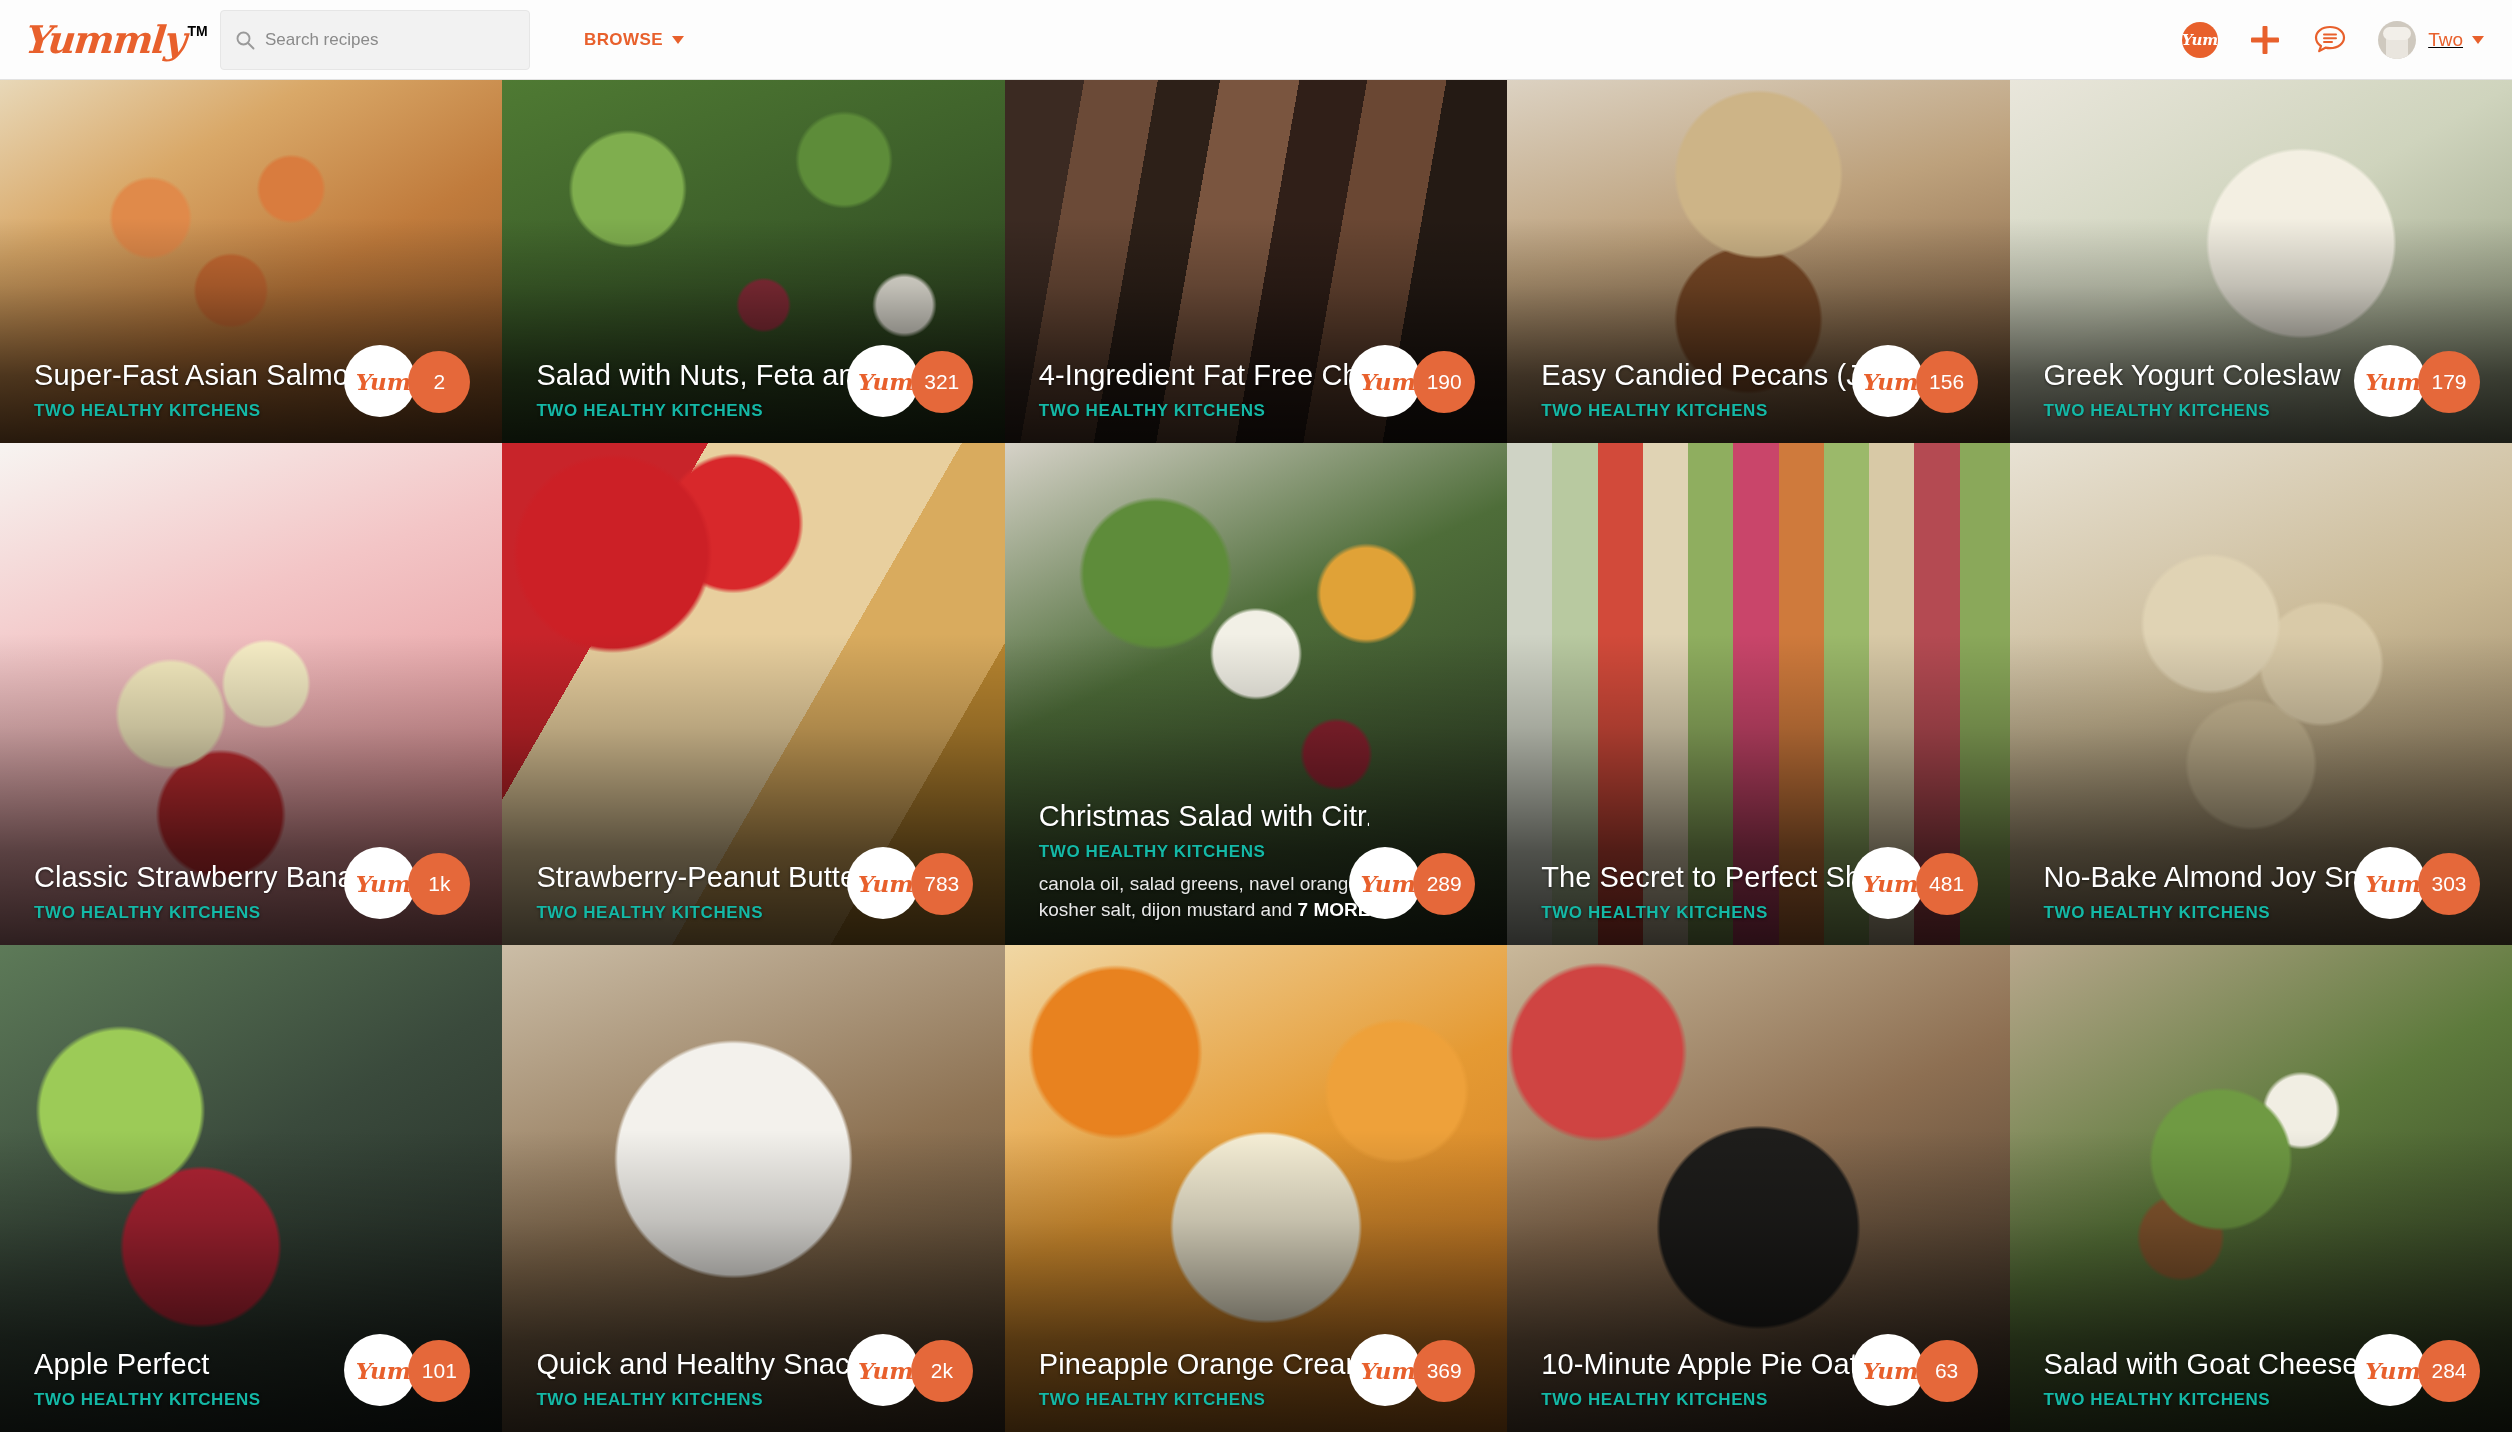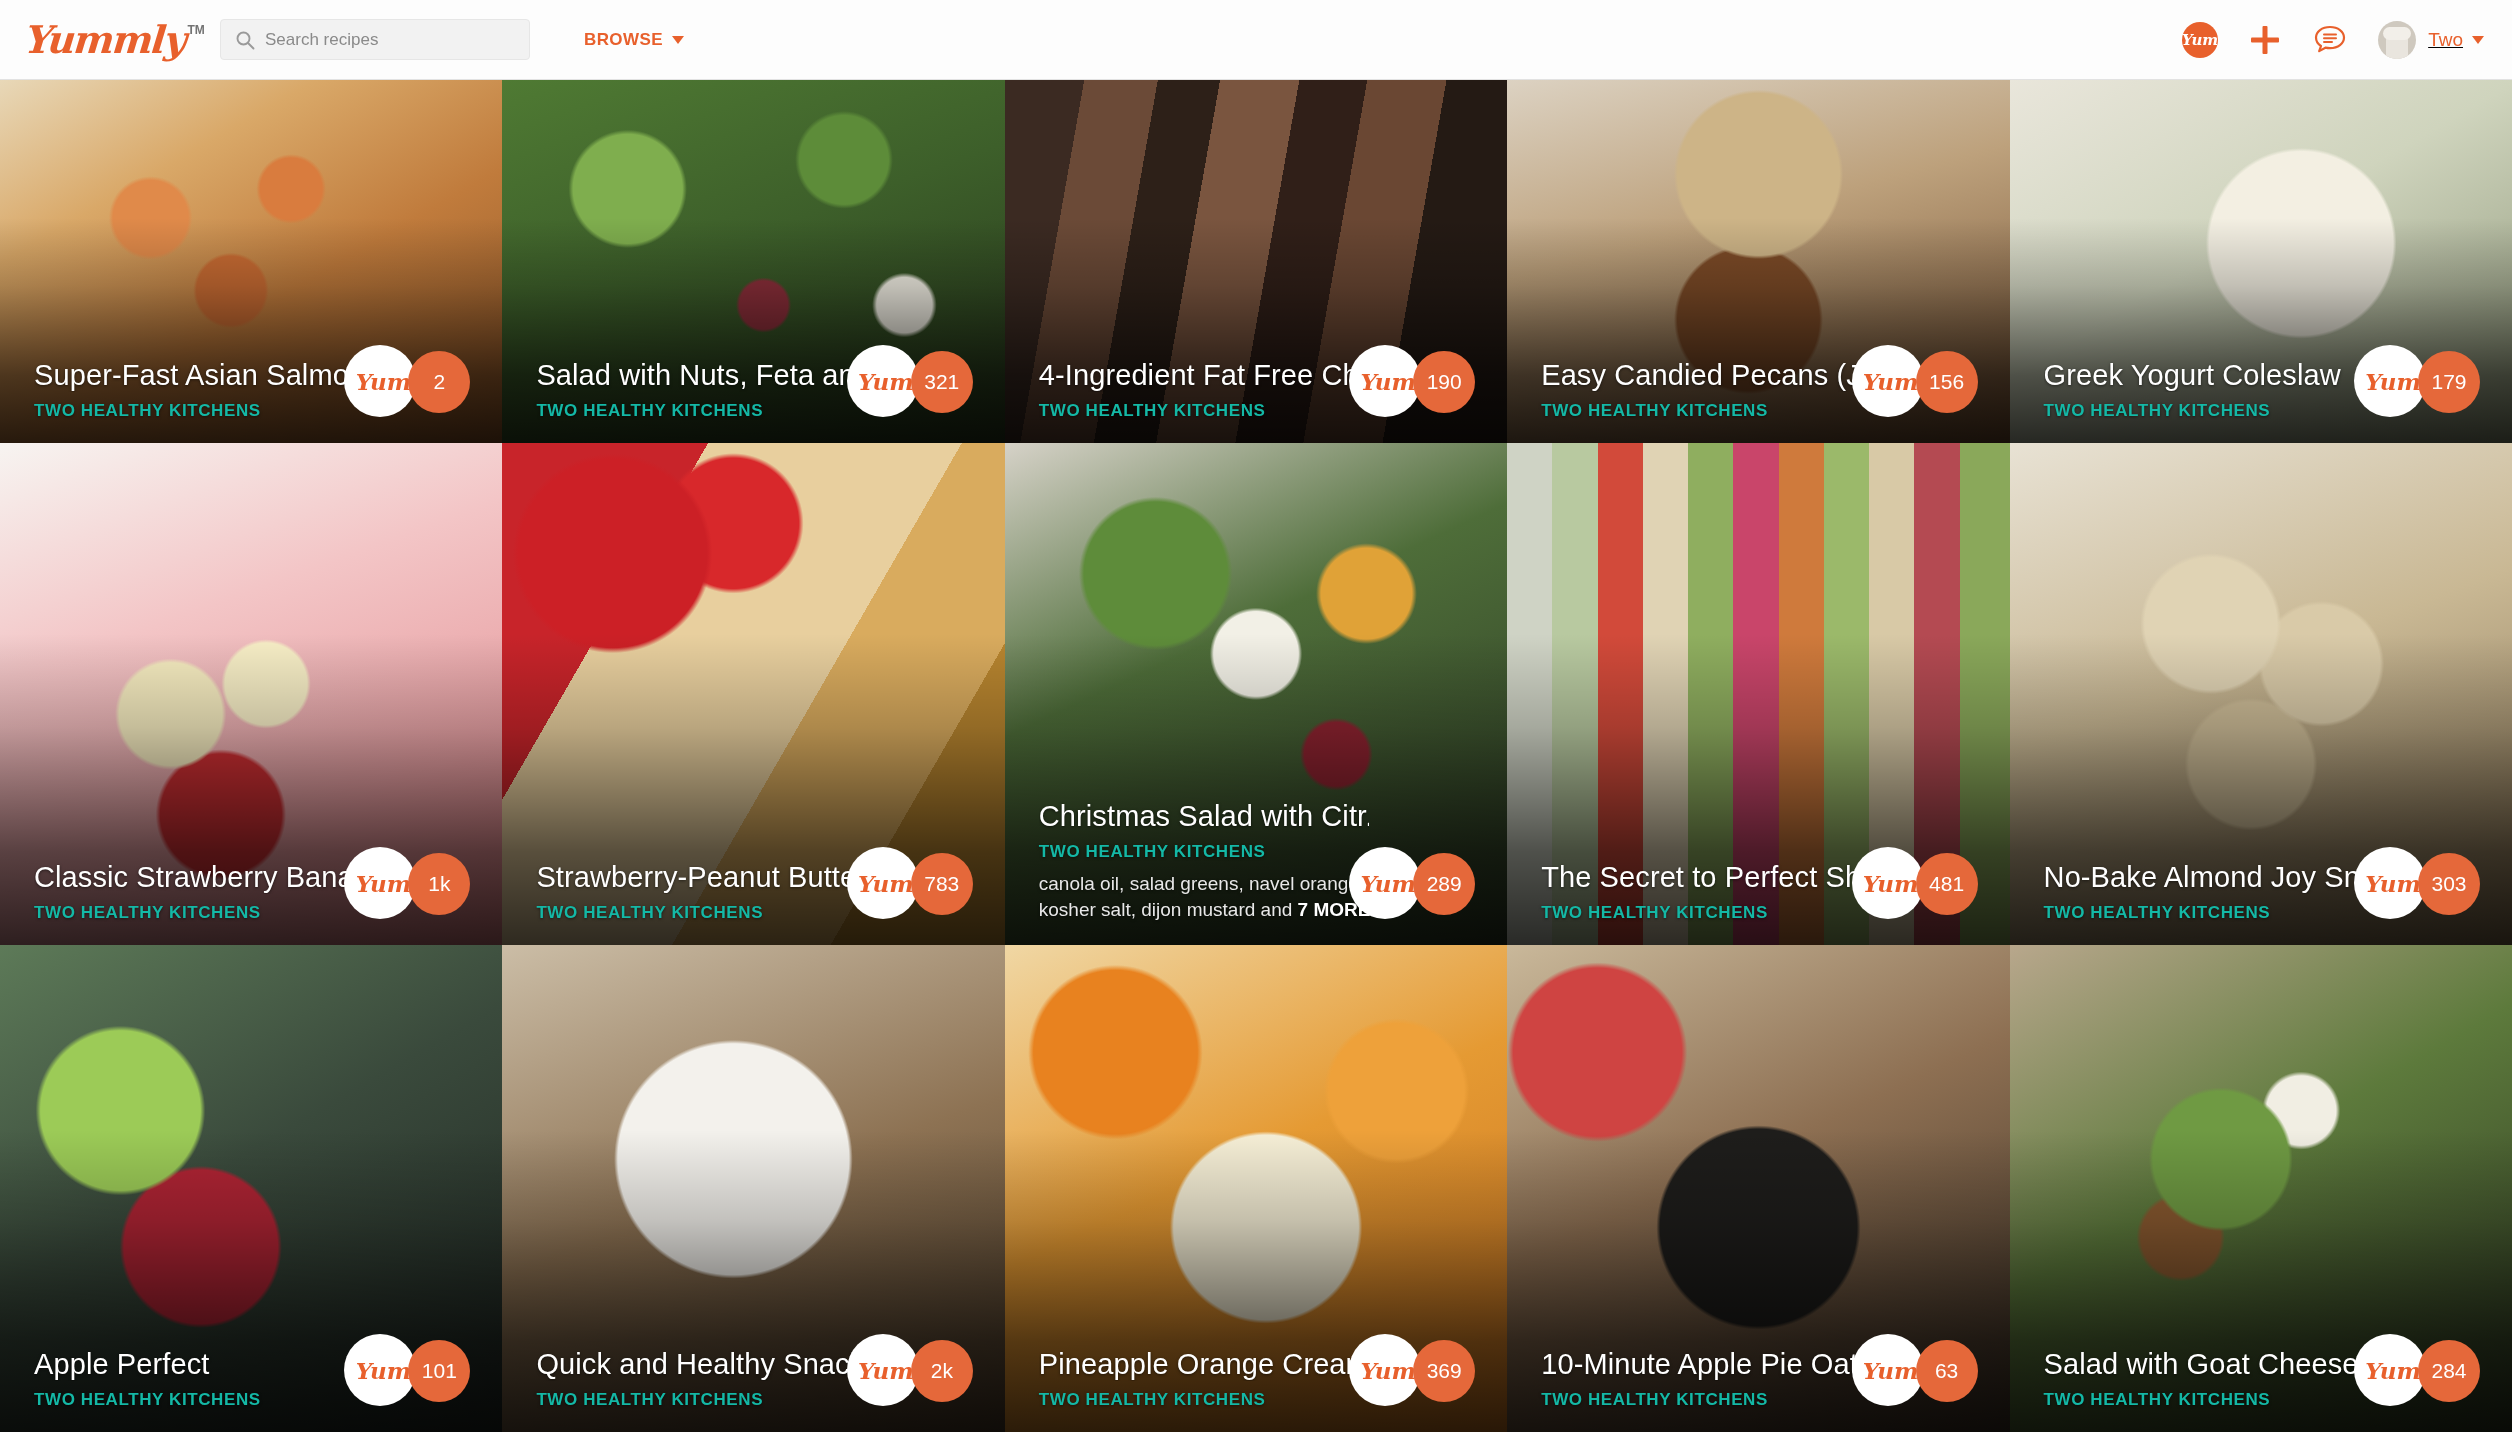--- a/index.html
+++ b/index.html
@@ -27,27 +27,27 @@
   }
   .logo-text {
     font-family:"DejaVu Serif", serif;
     font-style:italic; font-weight:700;
     font-size:38px; line-height:38px;
     color:#e8602c;
     letter-spacing:-1.5px;
     transform:skewX(-6deg);
   }
   .logo-tm {
-    font-size:12px; color:#737373;
+    font-size:14px; color:#000000;
     font-weight:700; margin-top:2px; margin-left:2px;
     font-family:"Liberation Sans", sans-serif;
   }
 
   .search-box {
-    width:310px; height:41px;
+    width:310px; height:60px;
     background:#f2f2f2;
     border:1px solid #e6e6e6;
     border-radius:4px;
     margin-left:14px;
     display:flex; align-items:center;
     padding:0 14px;
   }
   .search-icon { width:20px; height:20px; flex:0 0 20px; margin-right:10px; }
   .search-icon svg { display:block; }
   .search-input {

